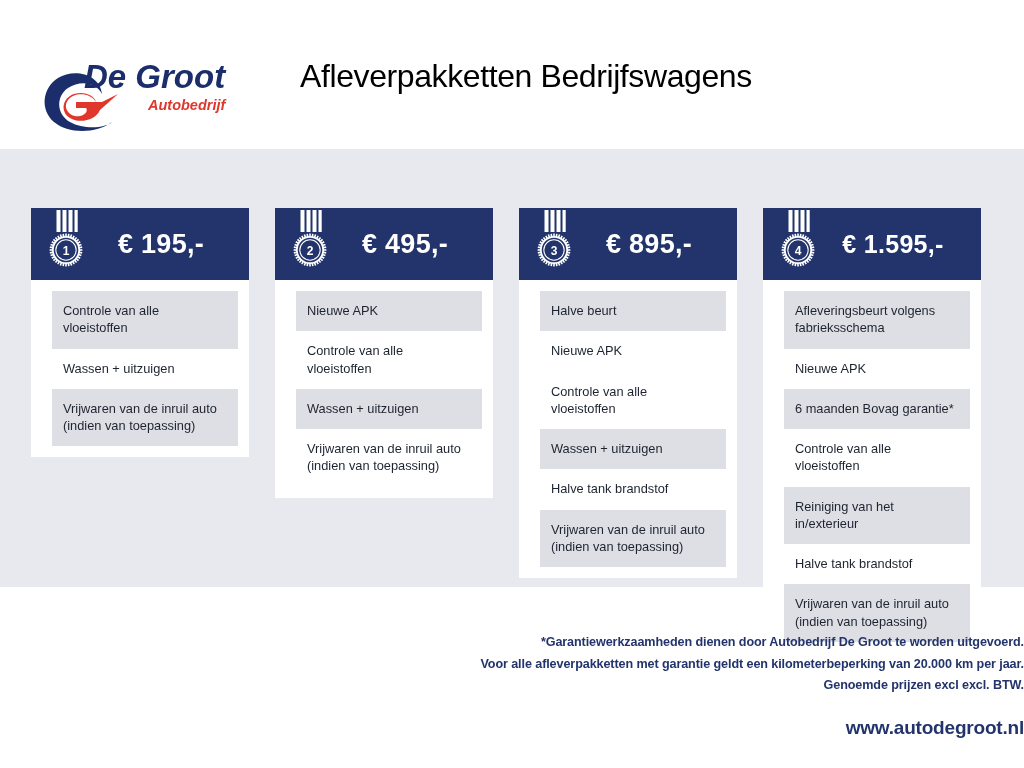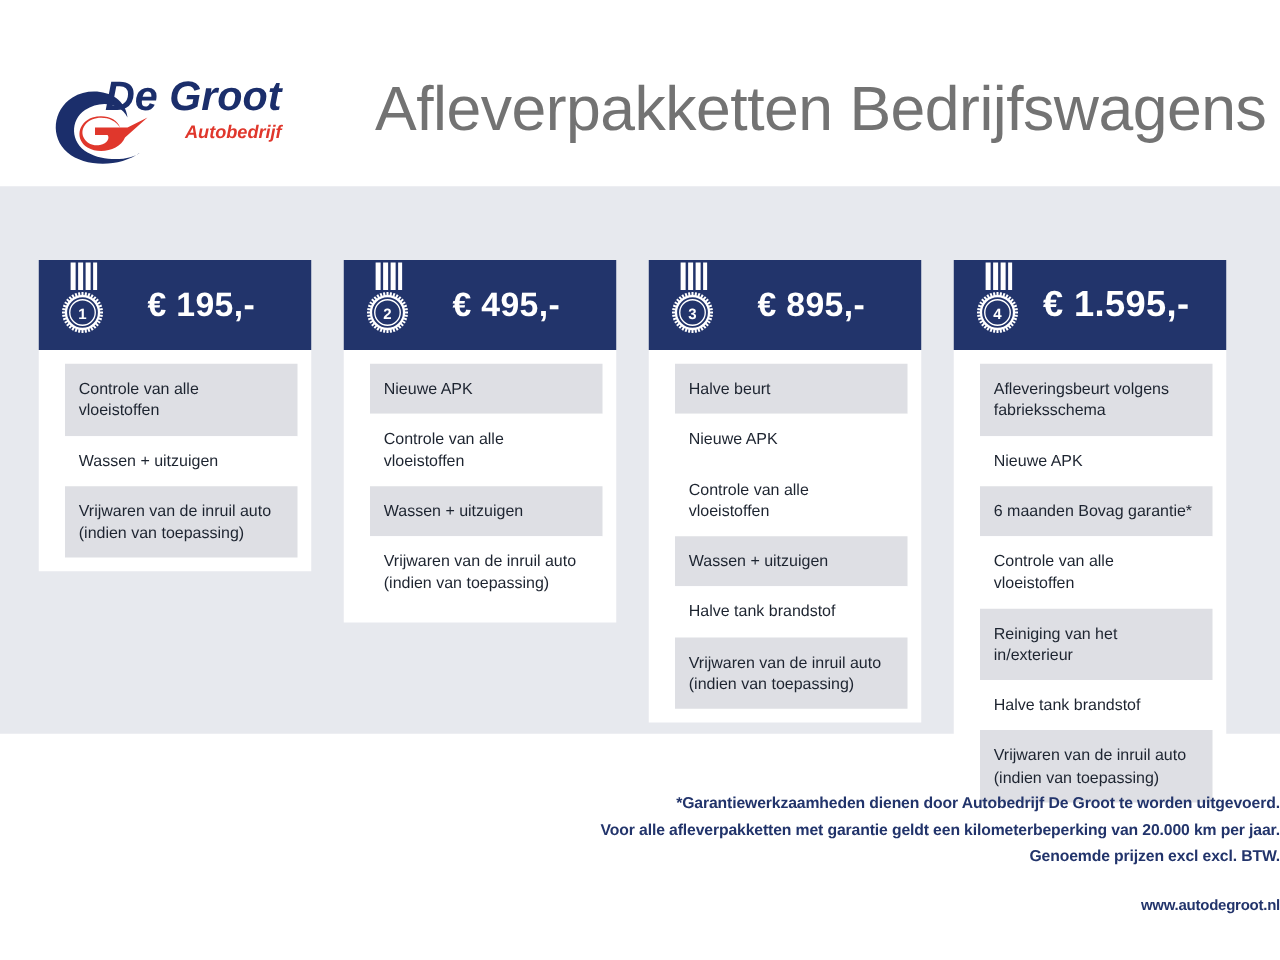--- a/index.html
+++ b/index.html
@@ -27,24 +27,24 @@
   .logo {
     position: absolute;
     left: 40px; top: 52px;
     width: 212px; height: 92px;
   }
   .logo svg { display: block; }
 
   .title {
     position: absolute;
     left: 300px; top: 58px;
-    font-size: 50px;
+    font-size: 32px;
     font-weight: 400;
     letter-spacing: -0.4px;
-    color: #737373;
+    color: #000000;
     white-space: nowrap;
   }
 
   
   .cards {
     position: absolute;
     left: 31px; top: 208px;
     width: 962px;
     display: flex;
     gap: 26px;
@@ -73,21 +73,21 @@
     margin-left: 66px;
     color: #ffffff;
     font-size: 27px;
     font-weight: bold;
     letter-spacing: 0.3px;
     white-space: nowrap;
     width: 100%;
     text-align: center;
     padding-right: 24px;
   }
-  .card.wide .price { font-size: 29px; }
+  .card.wide .price { font-size: 25px; }
 
   .rows {
     padding: 11px 11px 0 21px;
     display: flex;
     flex-direction: column;
   }
   .row {
     padding: 11px 11px 12px 11px;
     font-size: 12.8px;
     line-height: 1.35;
@@ -105,21 +105,21 @@
   }
   .footer p {
     font-size: 12.6px;
     font-weight: bold;
     color: #22346b;
     line-height: 1.72;
     letter-spacing: -0.1px;
   }
   .website {
     margin-top: 20px;
-    font-size: 12px;
+    font-size: 19px;
     font-weight: bold;
     color: #22346b;
     letter-spacing: -0.2px;
   }
 </style>
 </head>
 <body>
 
 <div class="page">
 

